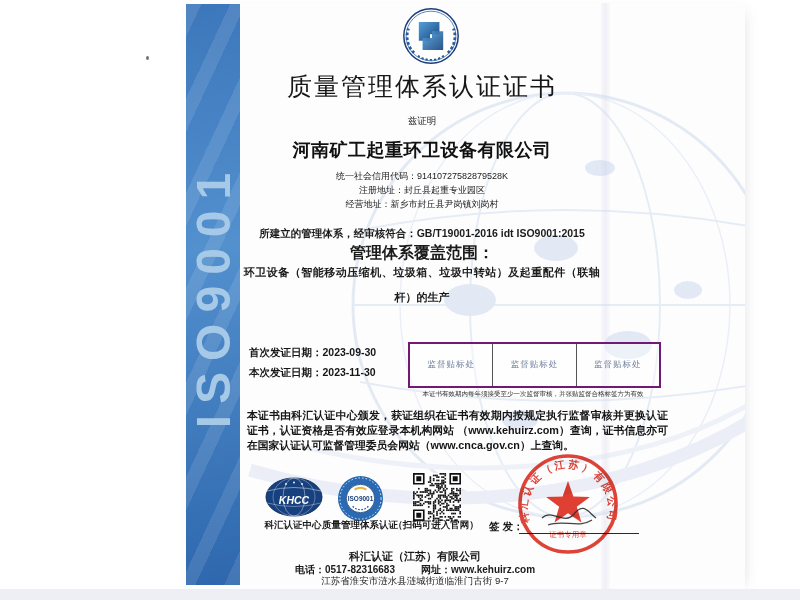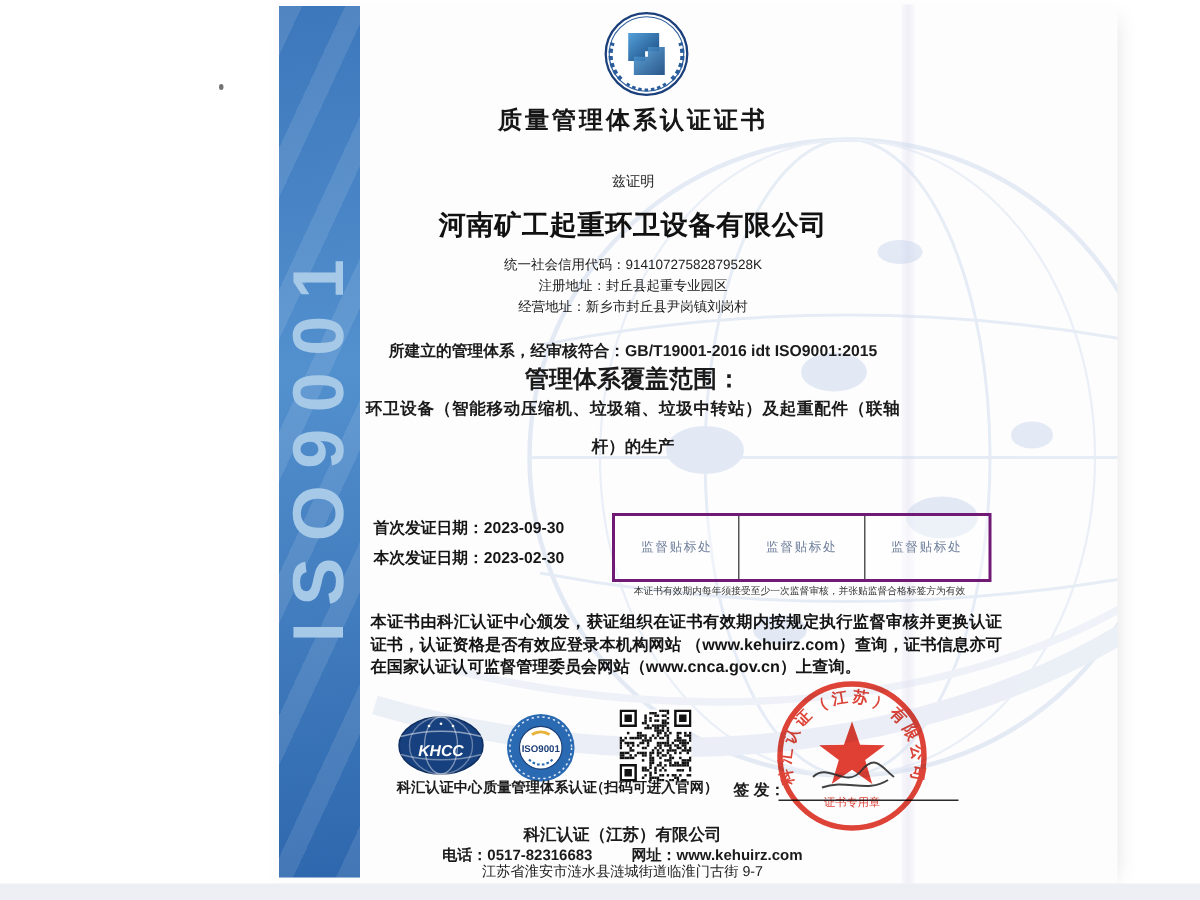--- a/index.html
+++ b/index.html
@@ -20,21 +20,21 @@
   
   #band{left:186px;top:4px;width:54px;height:581px;
         background:linear-gradient(172deg,#3c77bb 0%,#5390ce 42%,#2e67ad 100%);}
   #band::after{content:"";position:absolute;inset:0;
         background:repeating-linear-gradient(115deg,rgba(255,255,255,.10) 0 14px,rgba(255,255,255,0) 14px 40px);}
   #band-text{position:absolute;left:50%;top:50%;transform:translate(-50%,-50%) rotate(-90deg);
         font-size:48px;font-weight:bold;letter-spacing:11px;color:#a6c9e8;white-space:nowrap;z-index:2;}
 
   
   .colc{left:242px;width:360px;text-align:center;}
-  #title{top:70px;font-size:16px;font-weight:700;letter-spacing:2px;color:#161616;}
+  #title{top:70px;font-size:25px;font-weight:400;letter-spacing:2px;color:#161616;}
   #certno{top:99px;font-size:9px;color:#222;}
   #declare{top:115px;font-size:9.5px;color:#222;}
   #company{top:138px;font-size:18px;font-weight:700;letter-spacing:.5px;color:#111;}
   #credit{top:170px;font-size:9px;}
   #regaddr{top:184px;font-size:9px;}
   #bizaddr{top:198px;font-size:9px;}
   #standard{top:227px;font-size:10.5px;font-weight:600;}
   #scopelabel{top:243px;font-size:16px;font-weight:600;}
   #scope1{top:265px;font-size:11px;font-weight:700;letter-spacing:.5px;}
   #scope2{top:290px;font-size:11px;font-weight:700;}
@@ -126,21 +126,21 @@
   <div class="abs colc" id="credit">统一社会信用代码：91410727582879528K</div>
   <div class="abs colc" id="regaddr">注册地址：封丘县起重专业园区</div>
   <div class="abs colc" id="bizaddr">经营地址：新乡市封丘县尹岗镇刘岗村</div>
   <div class="abs colc" id="standard">所建立的管理体系，经审核符合：GB/T19001-2016 idt ISO9001:2015</div>
   <div class="abs colc" id="scopelabel">管理体系覆盖范围：</div>
   <div class="abs colc" id="scope1">环卫设备（智能移动压缩机、垃圾箱、垃圾中转站）及起重配件（联轴</div>
   <div class="abs colc" id="scope2">杆）的生产</div>
 
   <div class="abs" id="dates">
     <div>首次发证日期：2023-09-30</div>
-    <div>本次发证日期：2023-02-30</div>
+    <div>本次发证日期：2023-11-30</div>
   </div>
 
   <div class="abs" id="stickerbox">
     <div class="sticker-cell">监督贴标处</div>
     <div class="sticker-cell">监督贴标处</div>
     <div class="sticker-cell">监督贴标处</div>
   </div>
   <div class="abs" id="stickernote">本证书有效期内每年须接受至少一次监督审核，并张贴监督合格标签方为有效</div>
 
   <div class="abs" id="paragraph">本证书由科汇认证中心颁发，获证组织在证书有效期内按规定执行监督审核并更换认证证书，认证资格是否有效应登录本机构网站 （www.kehuirz.com）查询，证书信息亦可在国家认证认可监督管理委员会网站（www.cnca.gov.cn）上查询。</div>

